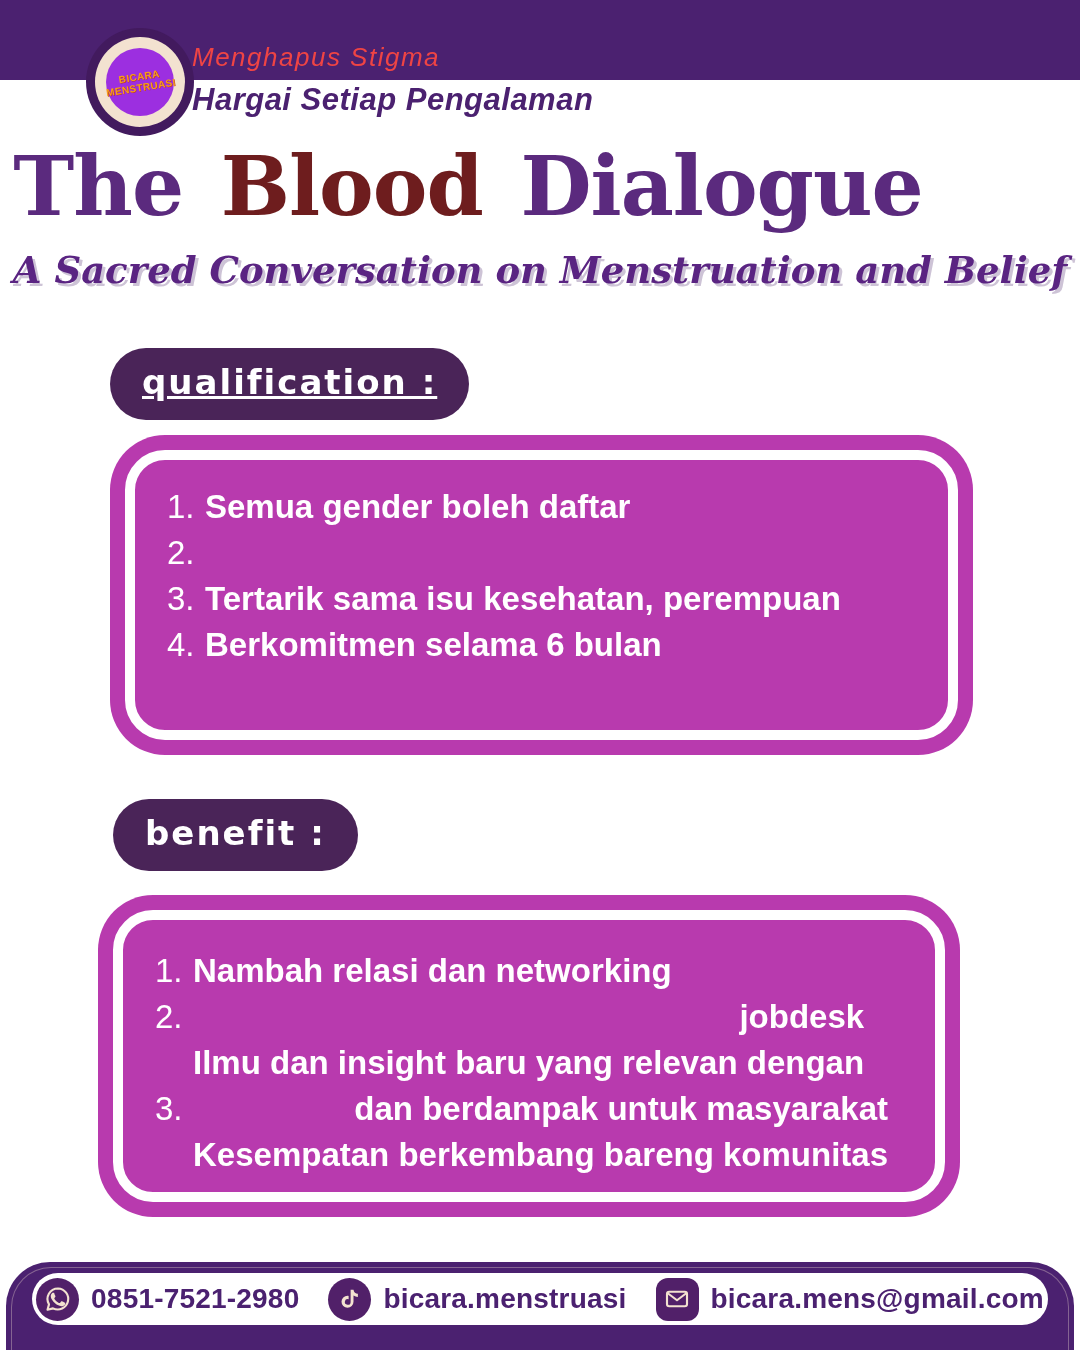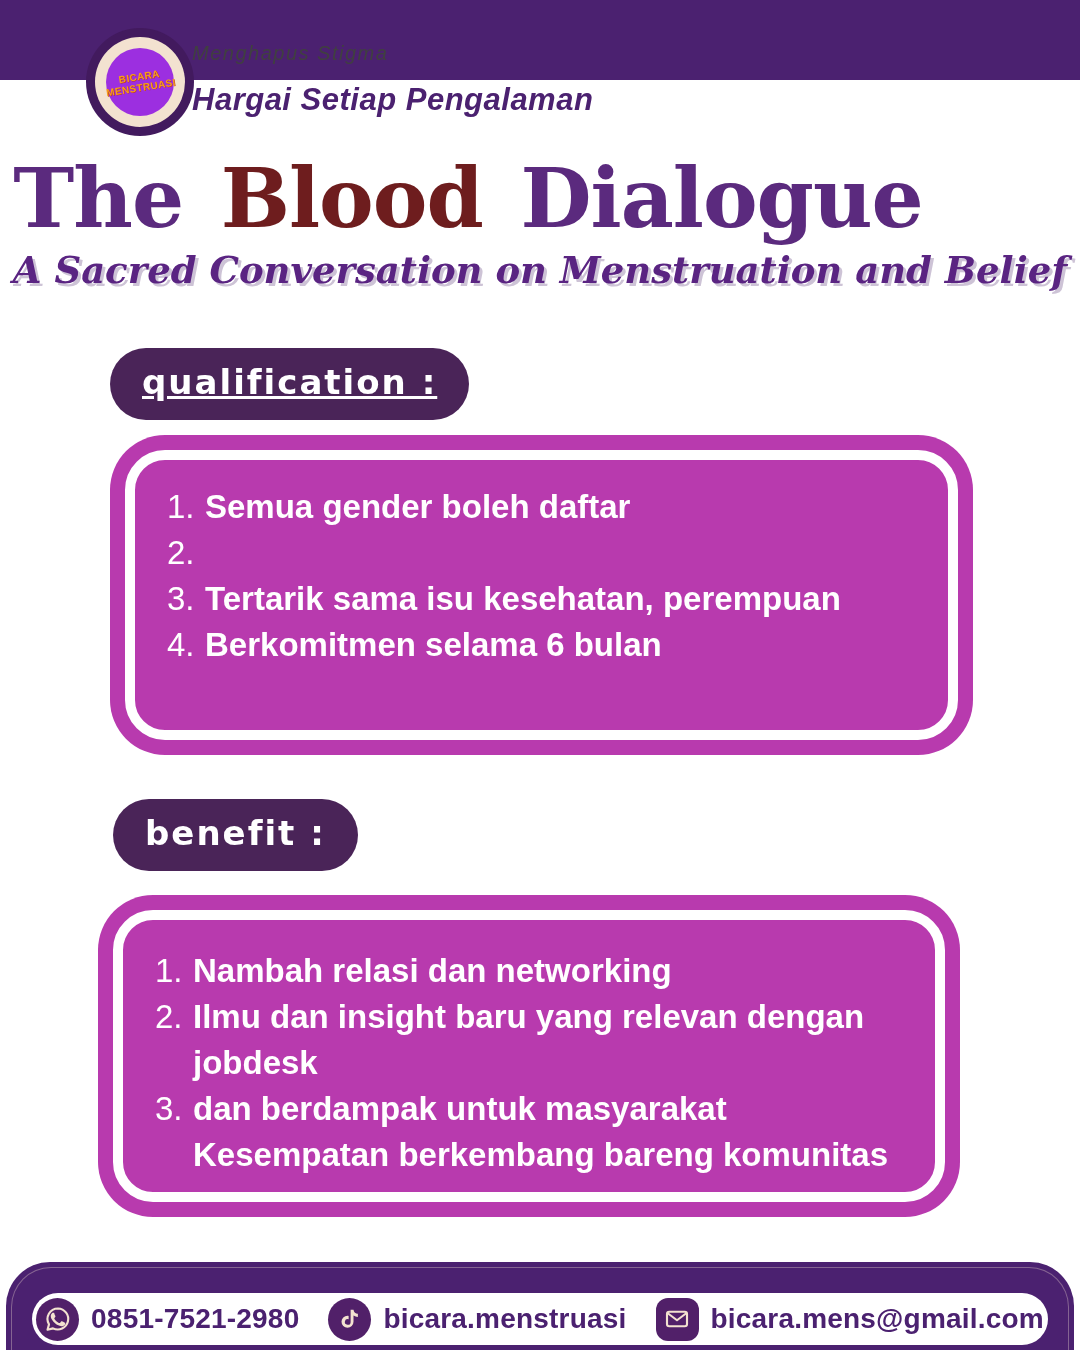--- a/index.html
+++ b/index.html
@@ -25,33 +25,33 @@
     display:flex;align-items:center;justify-content:center;
   }
   .logo-text{
     transform:rotate(-9deg);
     color:#f59d1e;font-weight:bold;font-size:10px;line-height:11px;
     letter-spacing:.4px;text-align:center;
     text-shadow:0.5px 0.5px 0 #b8341f;
   }
   .tagline-top{
     position:absolute;left:192px;top:42px;
-    font-style:italic;font-size:20px;letter-spacing:1.5px;
-    color:#404040;
+    font-style:italic;font-size:26px;letter-spacing:1.5px;
+    color:#ef4444;
   }
   .tagline-bottom{
     position:absolute;left:192px;top:82px;
     font-style:italic;font-weight:bold;font-size:31px;letter-spacing:.5px;
     color:#4b2170;
   }
   
   .title{
     position:absolute;left:0;top:138px;width:936px;text-align:center;
     font-family:"DejaVu Serif", serif;font-weight:bold;font-size:82px;
-    letter-spacing:-1px;white-space:nowrap;margin-top:12px;
+    letter-spacing:-1px;white-space:nowrap;
   }
   .title .w-purple{color:#5b2a7e;}
   .title .w-maroon{color:#6e1d1e;padding:0 10px;}
   .subtitle{
     position:absolute;left:0;top:248px;width:1080px;text-align:center;
     font-family:"DejaVu Serif", serif;font-style:italic;font-weight:bold;
     font-size:37px;color:#5a2482;
     text-shadow:3px 3px 0 #cdc3d6;white-space:nowrap;
   }
   
@@ -73,35 +73,35 @@
   .box-qualification{left:125px;top:450px;width:833px;height:290px;}
   .box-benefit{left:113px;top:910px;width:832px;height:292px;}
   .mlist{
     list-style:none;margin:0;
     padding:24px 16px 0 32px;
   }
   .box-benefit .mlist{padding-top:28px;}
   .mlist li{display:flex;color:#ffffff;font-size:33px;line-height:46px;}
   .mlist .num{flex:none;width:38px;font-weight:normal;}
   .mlist .txt{font-weight:bold;}
-  .mlist .line{display:block;white-space:nowrap;}
+  .mlist .line{display:block;white-space:nowrap;text-align:right;}
   
   .footer{
     position:absolute;left:6px;top:1262px;width:1068px;height:88px;
     background:#4b2170;border-radius:44px 44px 0 0;
   }
   .footer::before{
     content:"";position:absolute;left:5px;right:5px;top:5px;bottom:0;
     border:1px solid rgba(243,226,208,.35);border-bottom:none;
     border-radius:40px 40px 0 0;pointer-events:none;
   }
   .footer-pill{
     position:absolute;left:26px;right:26px;top:11px;height:52px;
     background:#ffffff;border-radius:26px;
-    display:flex;align-items:center;justify-content:center;gap:29px;margin-top:20px;
+    display:flex;align-items:center;justify-content:center;gap:29px;
   }
   .contact{
     display:flex;align-items:center;gap:12px;
     color:#4b2170;font-weight:bold;font-size:28px;letter-spacing:.2px;
     cursor:pointer;
   }
   .cicon{
     width:43px;height:43px;flex:none;border-radius:50%;
     background:#512069;display:flex;align-items:center;justify-content:center;
   }
@@ -167,22 +167,22 @@
   <ul class="mlist">
     <li>
       <span class="num">1.</span>
       <span class="txt">
         <span class="line">Nambah relasi dan networking</span>
       </span>
     </li>
     <li>
       <span class="num">2.</span>
       <span class="txt">
+        <span class="line">jobdesk</span>
         <span class="line">Ilmu dan insight baru yang relevan dengan</span>
-        <span class="line">jobdesk</span>
       </span>
     </li>
     <li>
       <span class="num">3.</span>
       <span class="txt">
         <span class="line">dan berdampak untuk masyarakat</span>
         <span class="line">Kesempatan berkembang bareng komunitas</span>
       </span>
     </li>
   </ul>

